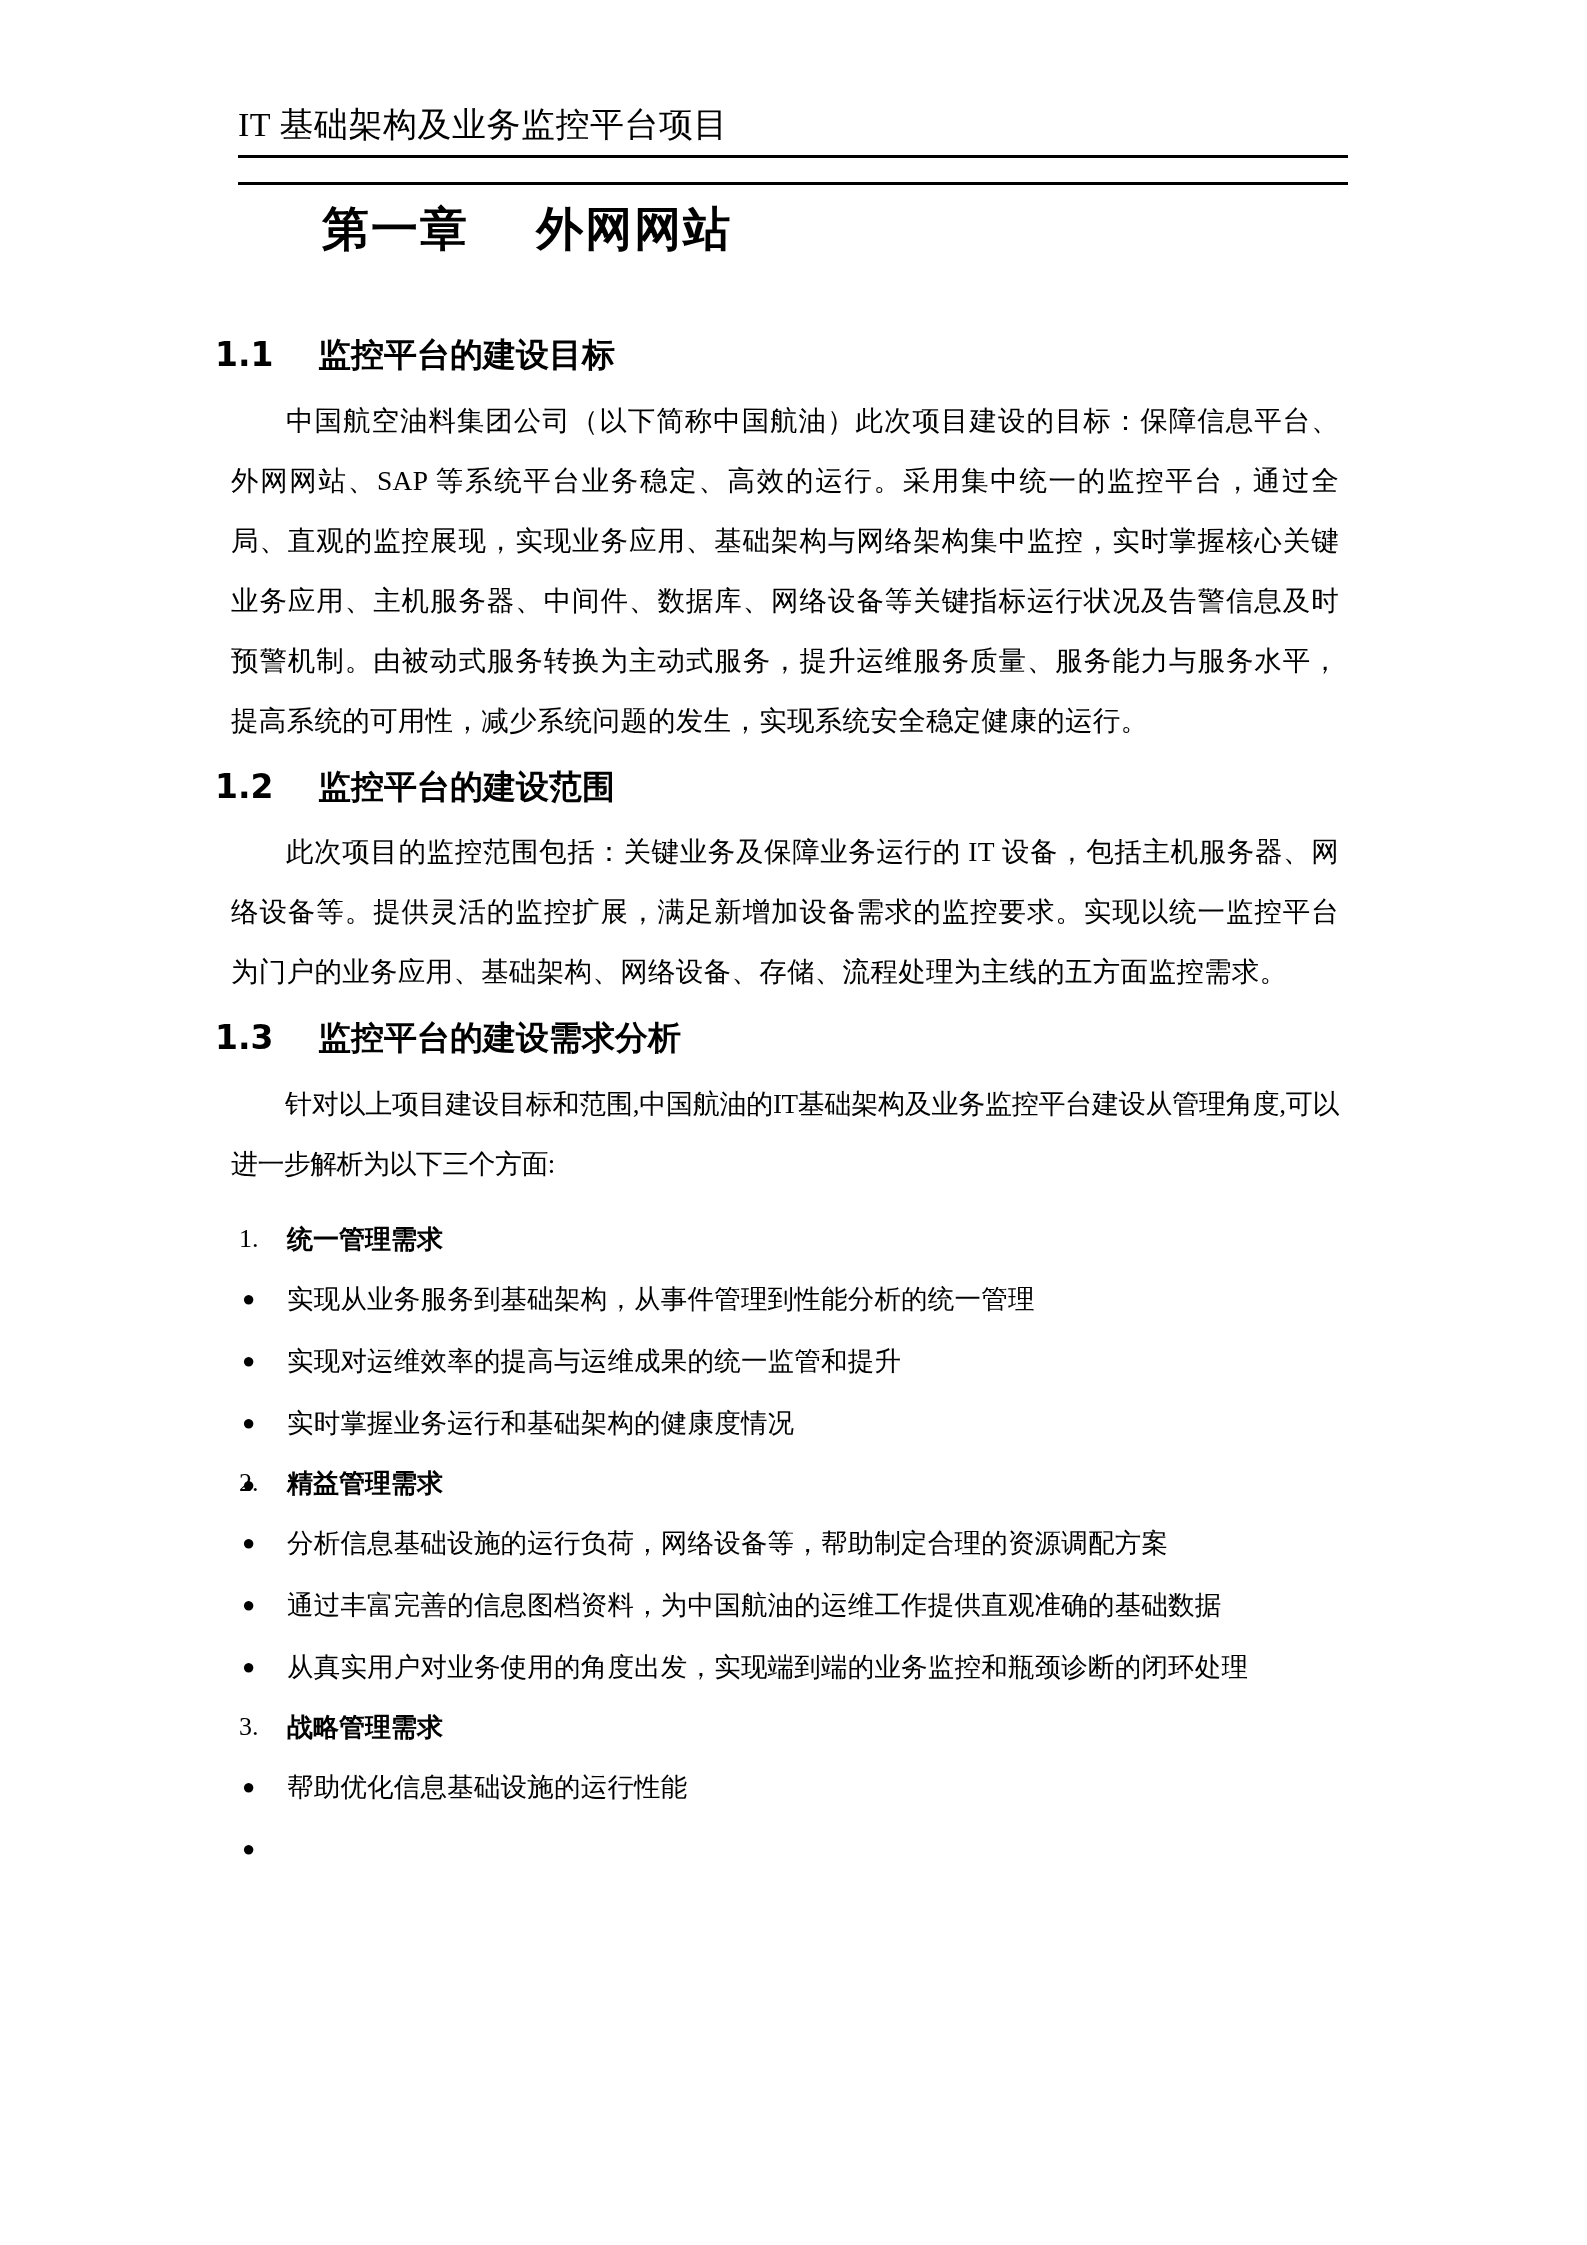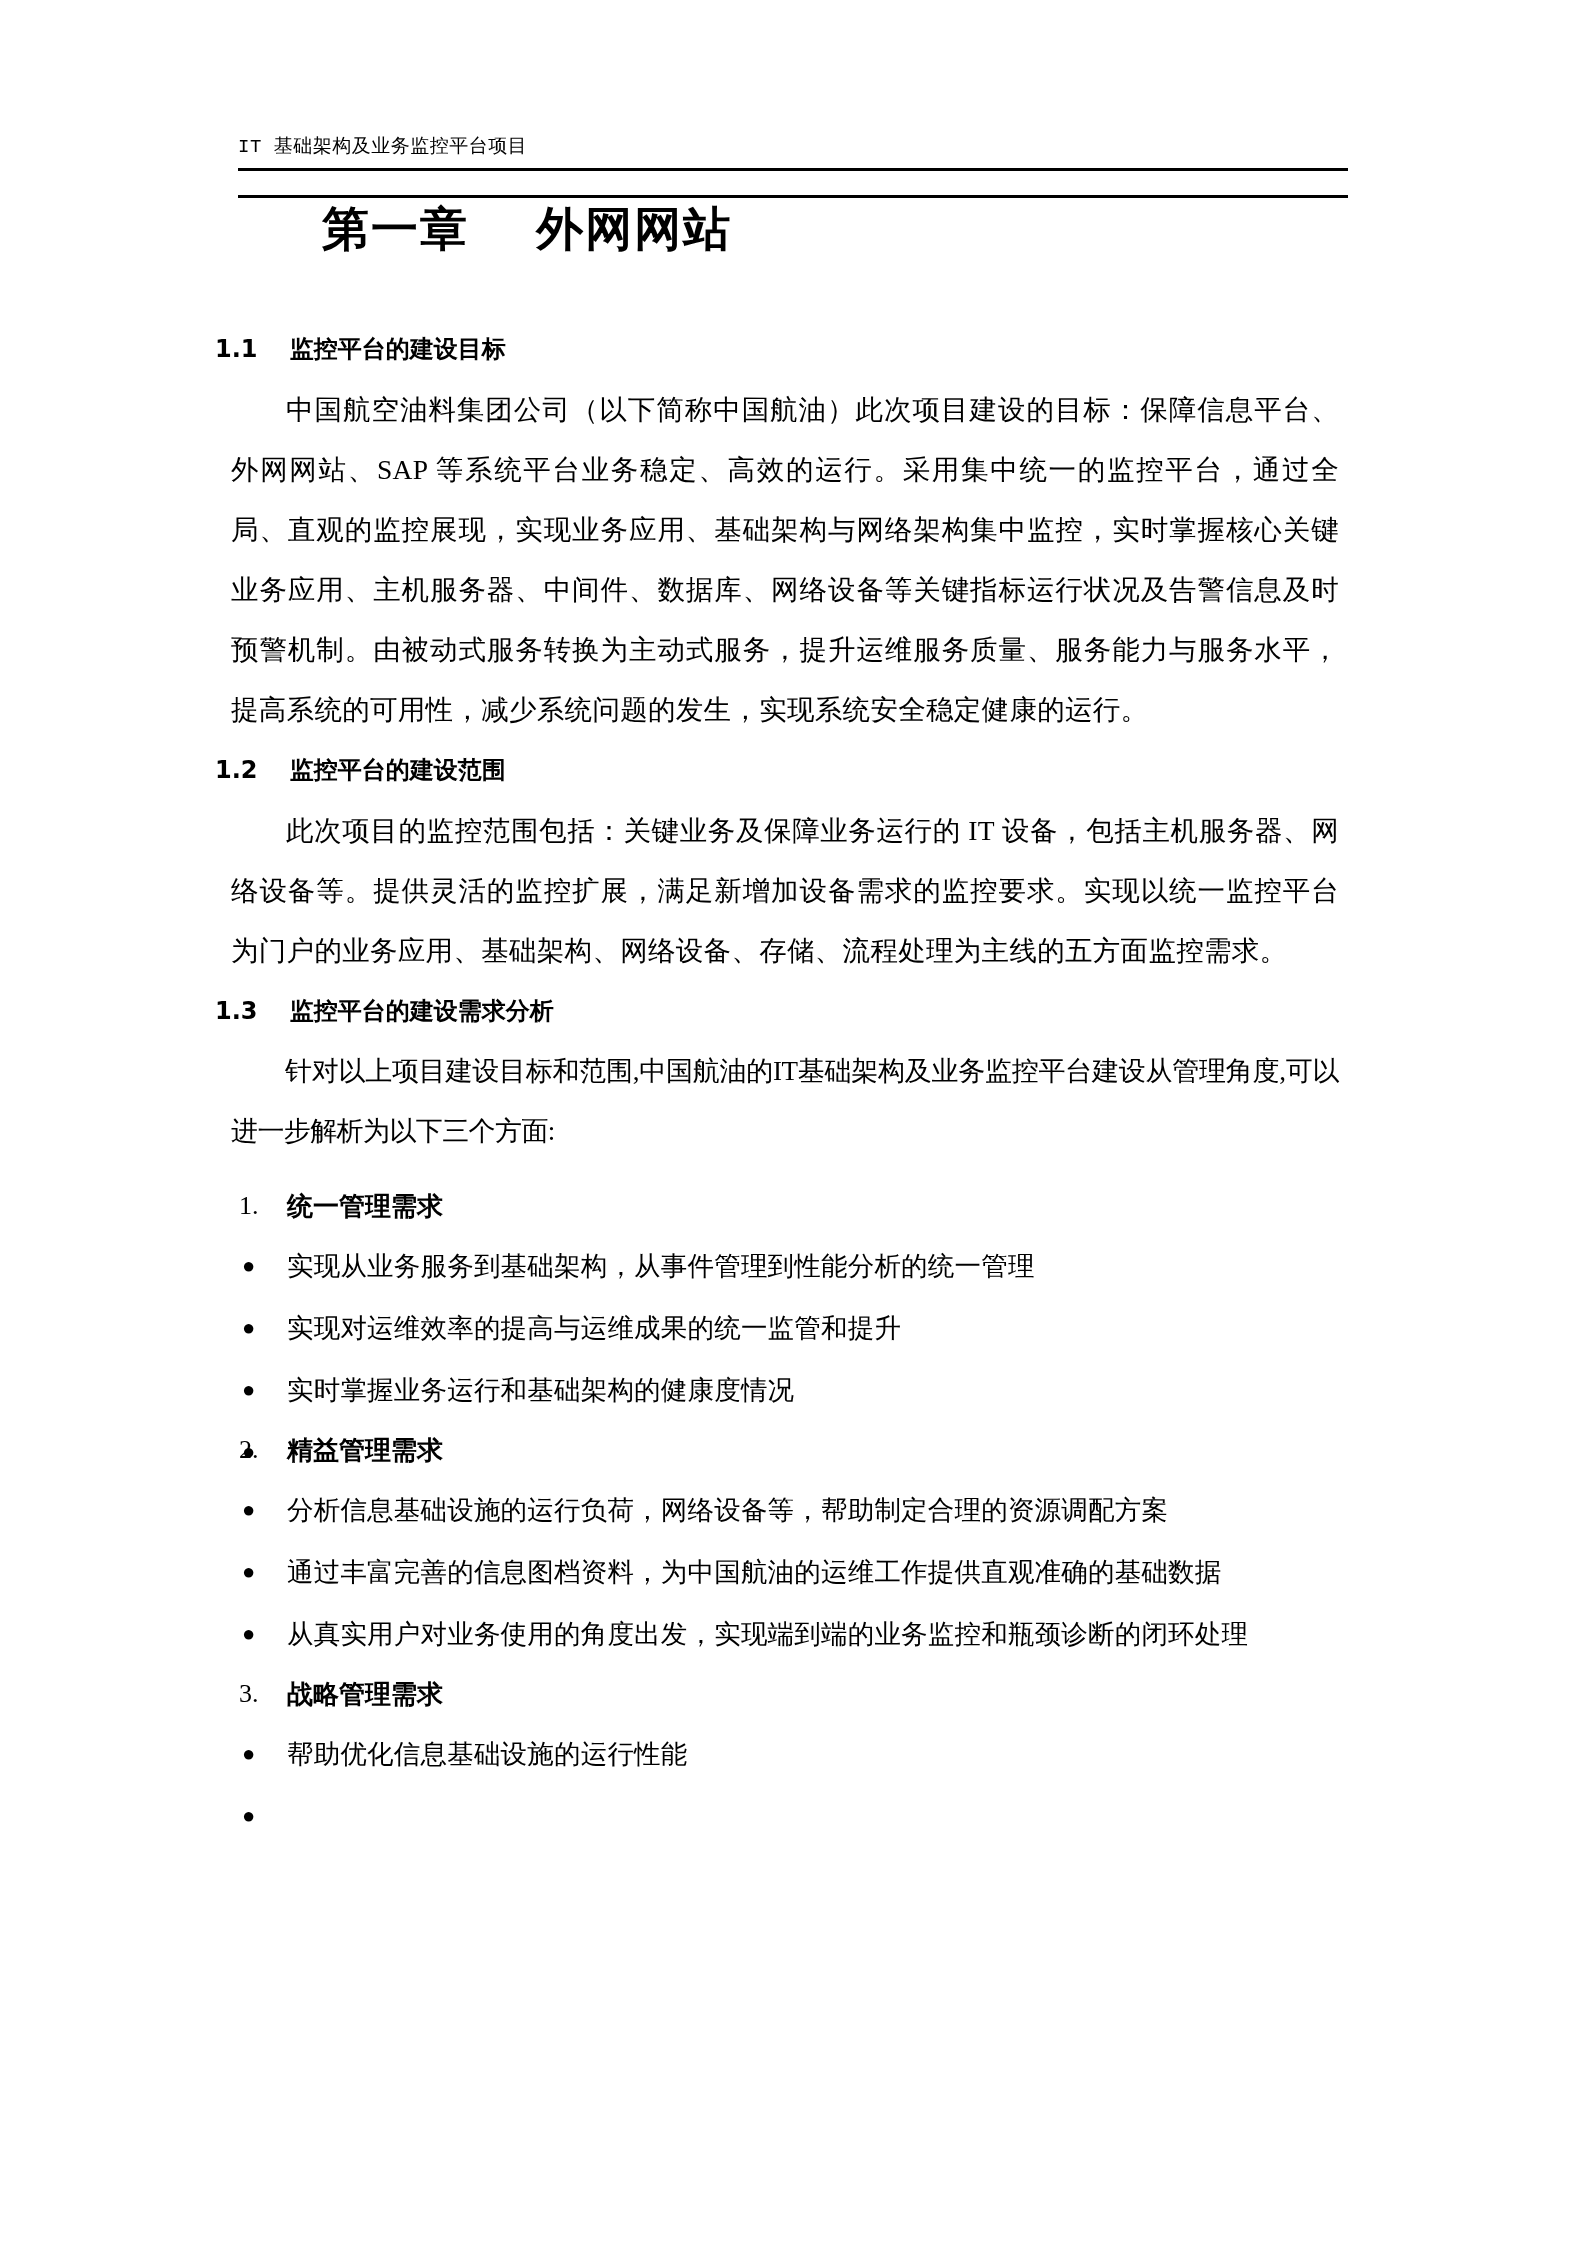--- a/index.html
+++ b/index.html
@@ -16,26 +16,25 @@
     padding:0;
     overflow:hidden;
   }
 
   
   .header-zone{
     position:absolute;
     left:238px;top:104px;width:1110px;
   }
   .header-title{
-    font-family:Liberation Mono, monospace;
-    font-size:19px;
+    font-family:Liberation Serif, serif;
+    font-size:34px;
     line-height:1.25;
     letter-spacing:.5px;
     white-space:nowrap;
-    margin-top:32px;
   }
   .rule{
     width:100%;
     border:0;border-top:3px solid #000;
     margin:0;
   }
   .rule-top{margin-top:8px;}
   .rule-bottom{margin-top:24px;}
 
   
@@ -52,21 +51,21 @@
   
   .content{
     position:absolute;
     left:215px;top:335px;
     width:1140px;
   }
 
   h2.section-heading{
     font-family:"DejaVu Sans","Liberation Sans",sans-serif;
     font-weight:bold;
-    font-size:24px;
+    font-size:33px;
     letter-spacing:0px;
     margin:0 0 14px 0;
     padding:0;
     white-space:pre;
     line-height:1.2;
   }
   .sec-12{margin-top:42px;}
   .sec-13{margin-top:40px;}
 
   p.body-para{

